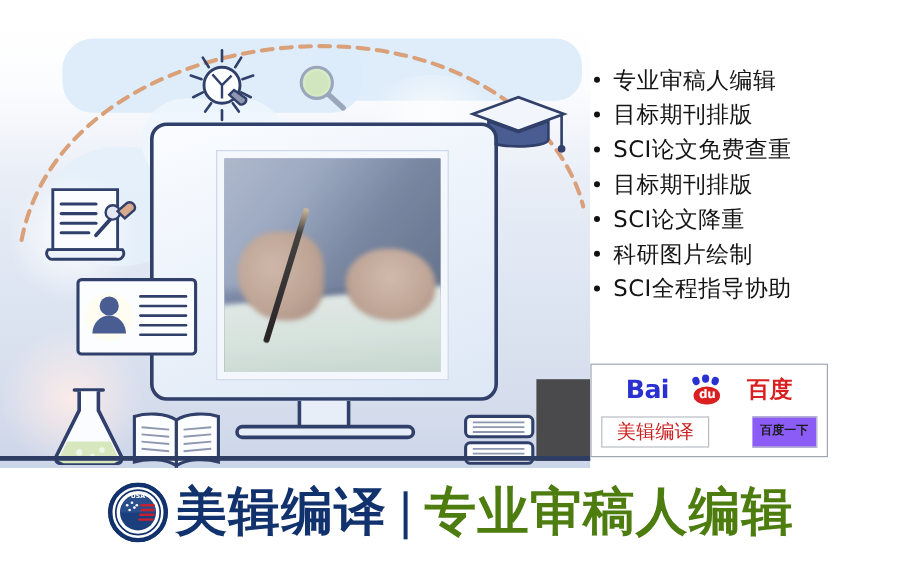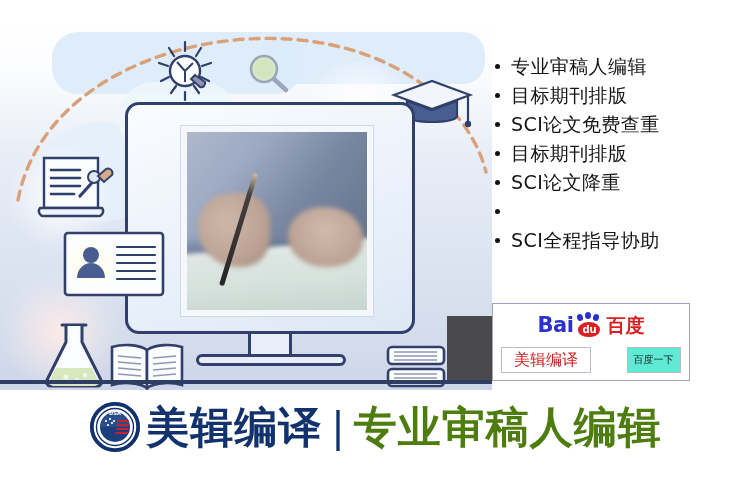--- a/index.html
+++ b/index.html
@@ -188,21 +188,21 @@
     width: 198px; height: 78px;
     background: #ffffff;
     border: 1px solid #9fa6b2;
   }
   #baidu-logo {
     display: flex;
     align-items: center;
     justify-content: center;
     height: 34px;
     margin-top: 4px;
-    gap: 0px;
+    gap: 16px;
   }
   .bai-text {
     font-family: "DejaVu Sans", "Liberation Sans", sans-serif;
     font-weight: bold;
     font-size: 21px;
     color: #2b30d0;
     letter-spacing: -.5px;
     line-height: 1;
   }
   .paw {
@@ -252,23 +252,23 @@
     color: #cc1f1f;
     text-align: center;
     line-height: 24px;
     overflow: hidden;
     white-space: nowrap;
   }
   #baidu-submit {
     width: 54px;
     border: 1px solid #b8bcc4;
     border-left: none;
-    background: #5eead4;
+    background: #8b5cf6;
     font-size: 10px;
-    font-weight: normal;
+    font-weight: bold;
     color: #1a1a1a;
     text-align: center;
     line-height: 24px;
     margin-left: 36px;
   }
 
   
   #banner {
     position: absolute;
     left: 0; top: 392px;
@@ -452,20 +452,21 @@
     <li class="bullet-row">
       <span class="bullet-dot"></span>
       <span class="bullet-text">目标期刊排版</span>
     </li>
     <li class="bullet-row">
       <span class="bullet-dot"></span>
       <span class="bullet-text">SCI论文降重</span>
     </li>
     <li class="bullet-row">
       <span class="bullet-dot"></span>
+      <span class="bullet-text">科研图片绘制</span>
     </li>
     <li class="bullet-row">
       <span class="bullet-dot"></span>
       <span class="bullet-text">SCI全程指导协助</span>
     </li>
   </ul>
 
   <div id="baidu-card">
     <div id="baidu-logo">
       <span class="bai-text">Bai</span>

